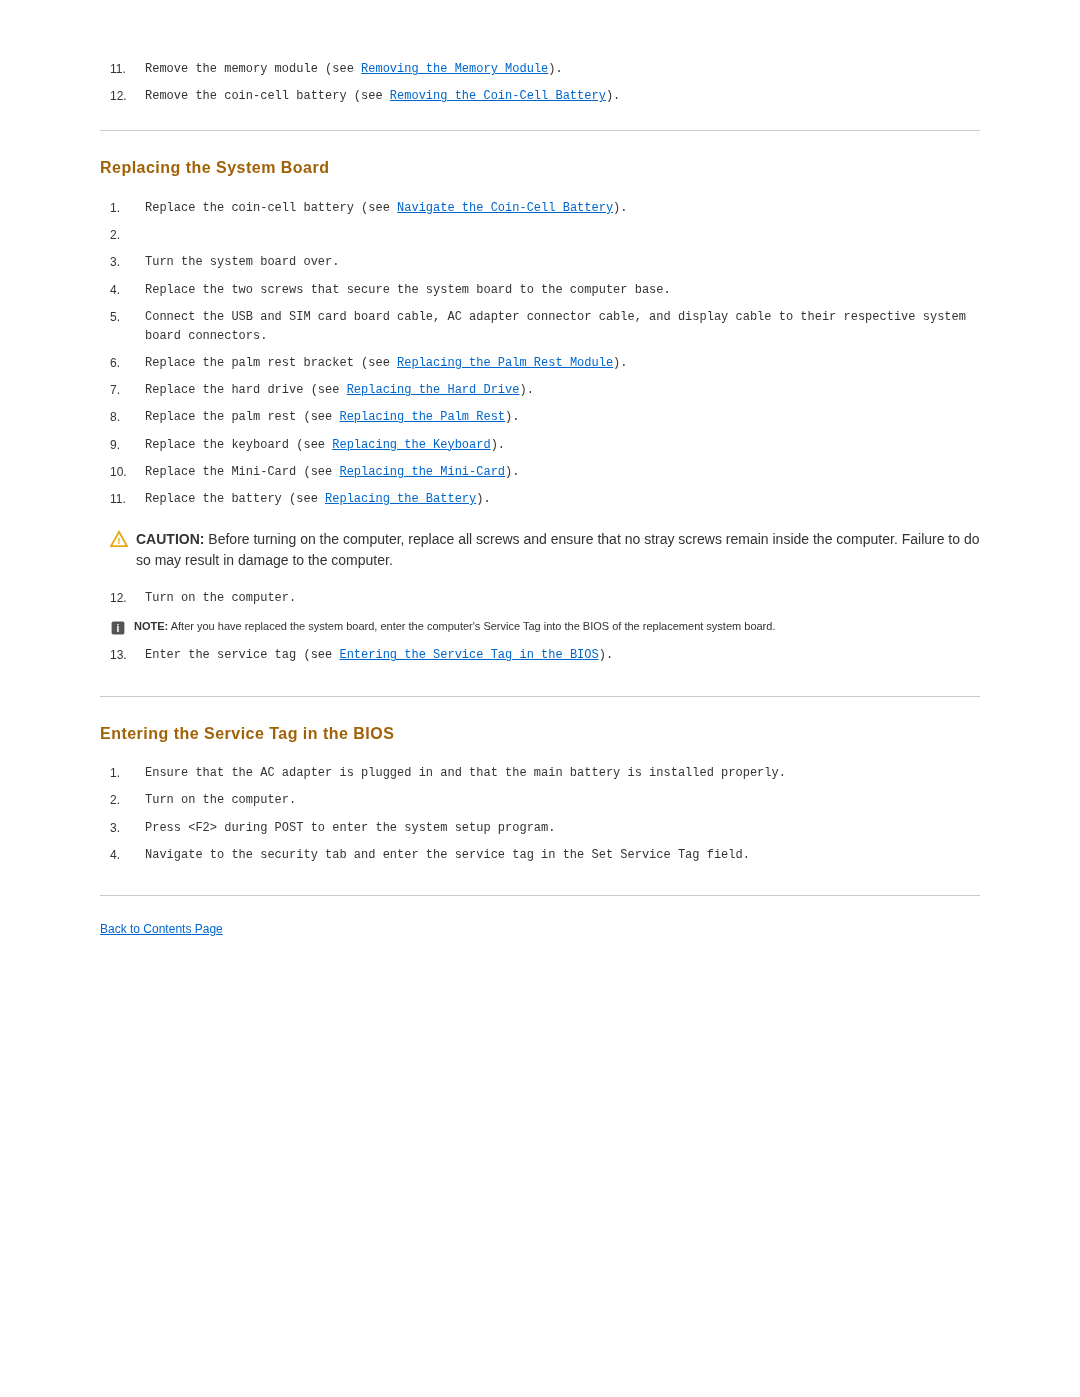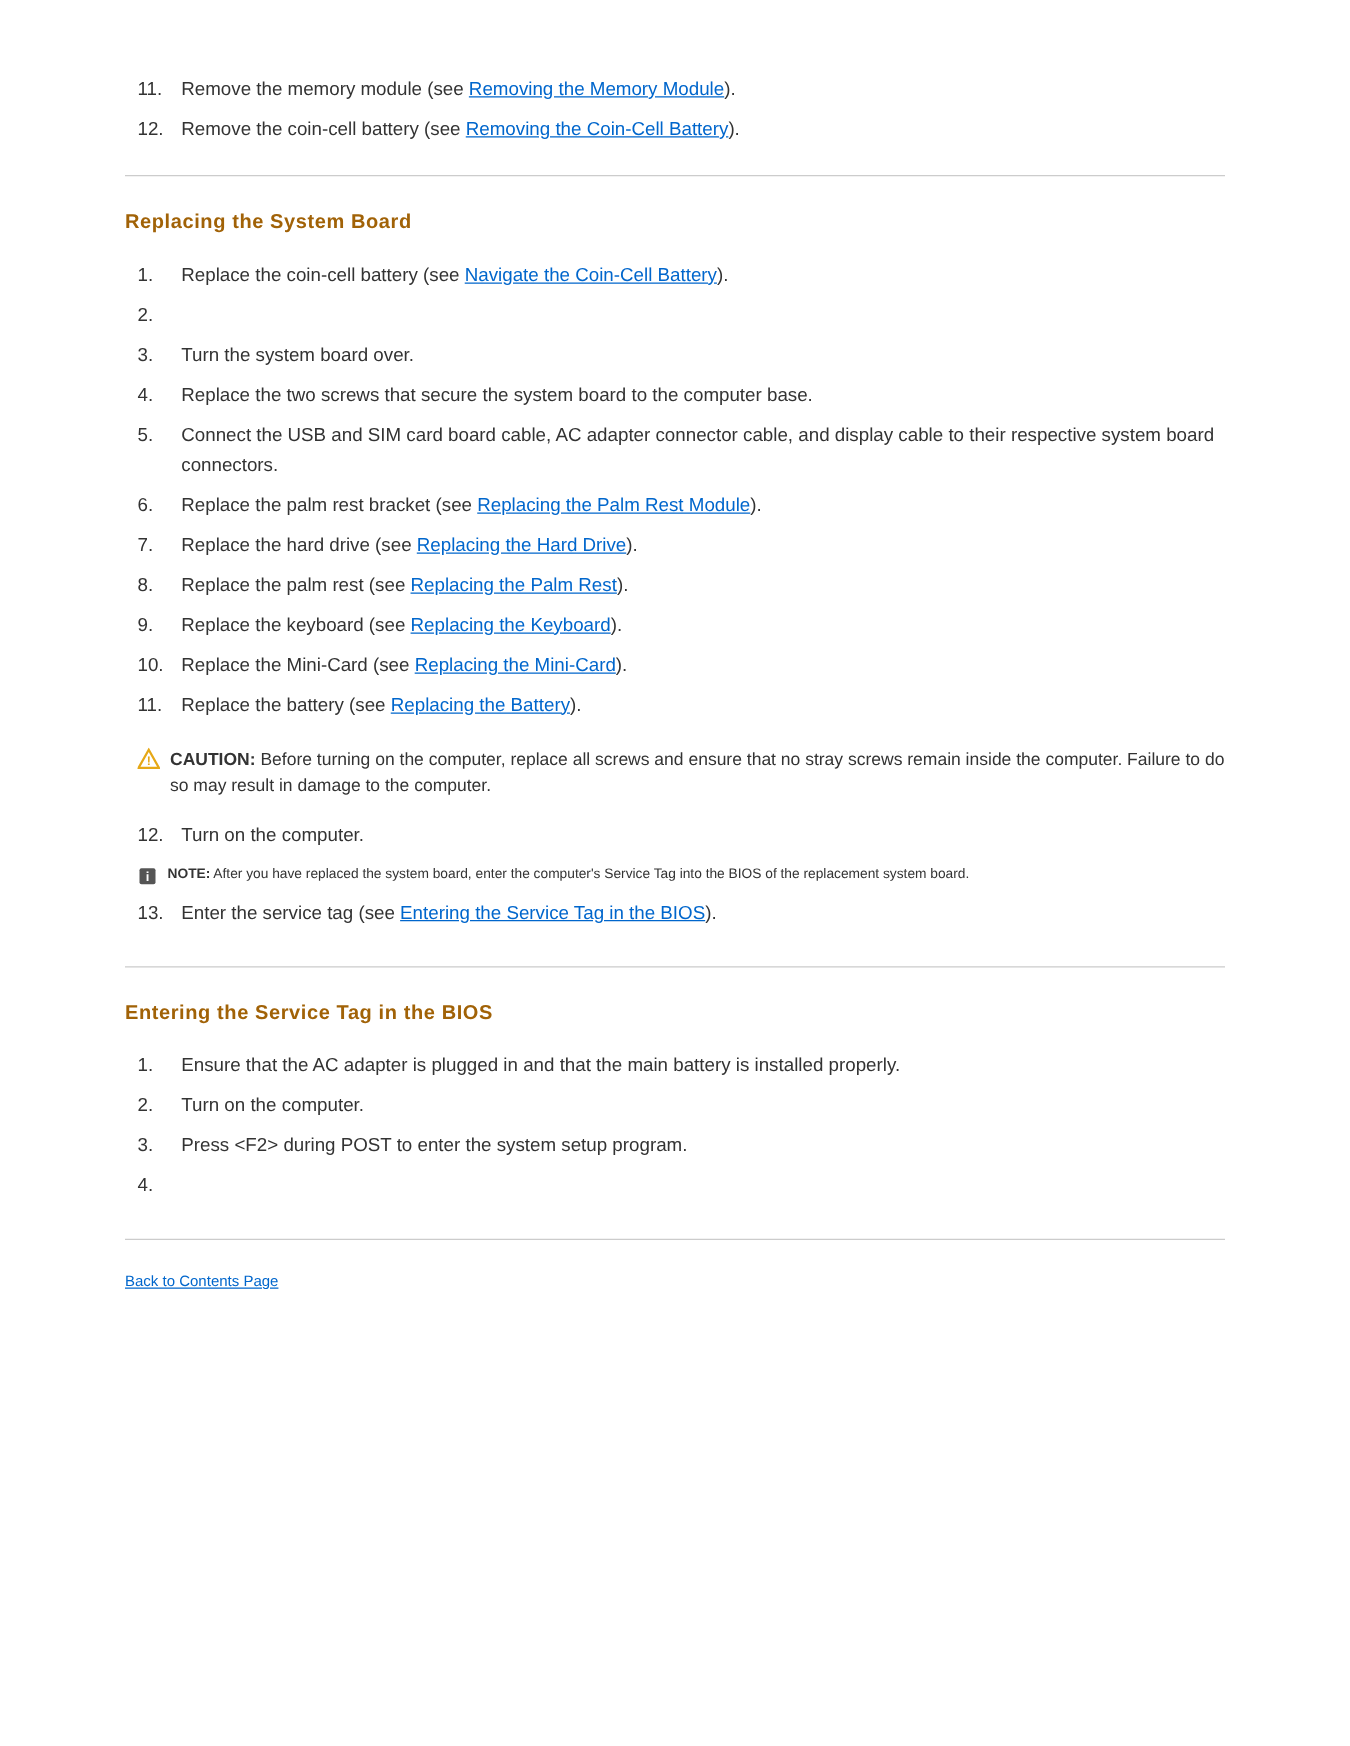--- a/index.html
+++ b/index.html
@@ -42,27 +42,28 @@
 
     .step-item {
       display: flex;
       margin-bottom: 8px;
       padding-left: 10px;
     }
 
     .step-number {
       min-width: 35px;
       color: #333;
-      font-size: 15px;
+      font-size: 12px;
     }
 
     .step-text {
       color: #333;
-      font-size: 15px;
+      font-size: 12px;
       line-height: 1.6;
+      font-family: Liberation Mono, monospace;
     }
 
     a {
       color: #0066cc;
       text-decoration: underline;
     }
 
     .caution-box {
       display: flex;
       align-items: flex-start;
@@ -271,20 +272,21 @@
       <span class="step-text">Turn on the computer.</span>
     </div>
 
     <div class="step-item">
       <span class="step-number">3.</span>
       <span class="step-text">Press &lt;F2&gt; during POST to enter the system setup program.</span>
     </div>
 
     <div class="step-item">
       <span class="step-number">4.</span>
+      <span class="step-text">Navigate to the security tab and enter the service tag in the Set Service Tag field.</span>
     </div>
 
   </div>
 </div>
 
 <hr class="section-divider">
 
 <div class="back-link">
   <a href="#">Back to Contents Page</a>
 </div>

